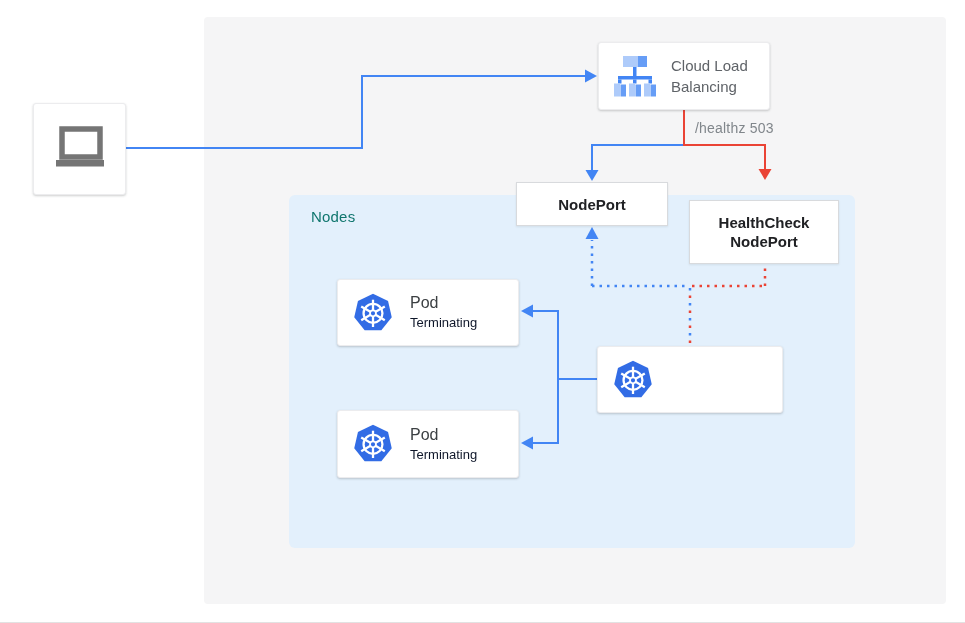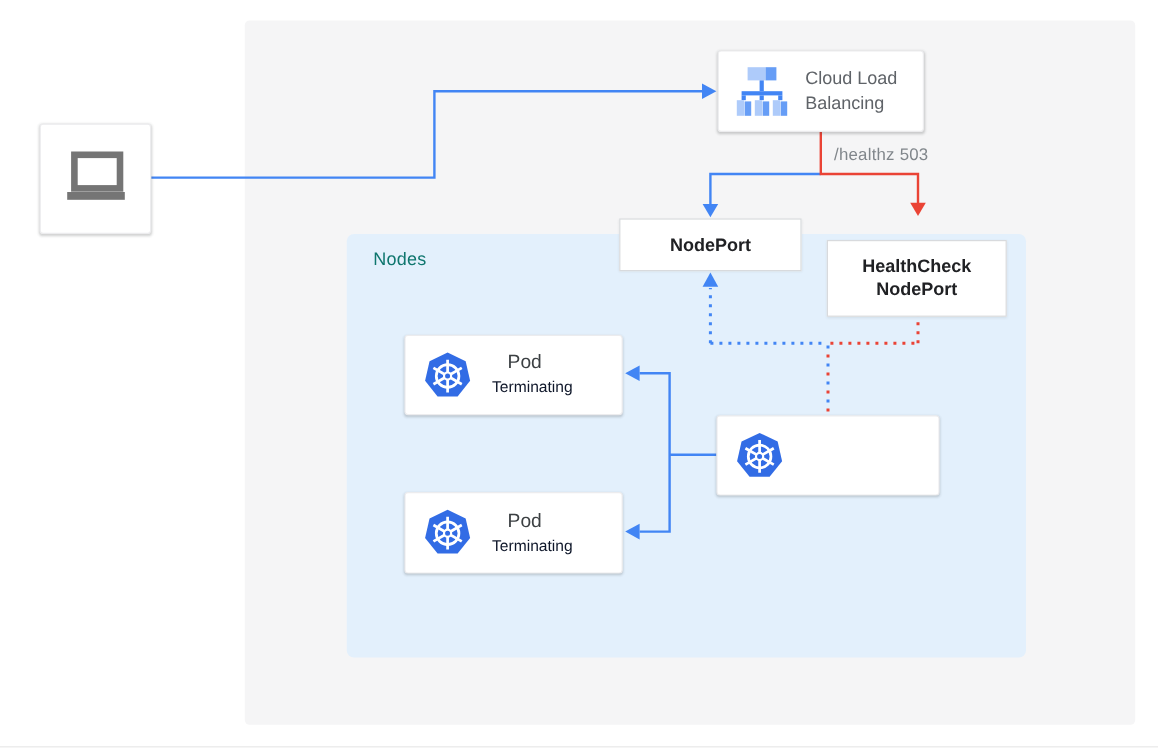--- a/index.html
+++ b/index.html
@@ -27,21 +27,21 @@
     border-radius:3px; box-shadow:0 1px 2px rgba(60,64,67,.18), 0 1px 3px rgba(60,64,67,.08);
     display:flex; align-items:center;
   }
   .laptop-card { left:33px; top:103px; width:93px; height:92px; justify-content:center; }
   .clb-card { left:598px; top:42px; width:172px; height:68px; padding-left:13px; }
   .clb-text { margin-left:13px; width:96px; font-size:15px; line-height:21px; color:#5F6368; }
   .pod-card-1 { left:337px; top:279px; width:182px; height:67px; padding-left:14px; }
   .pod-card-2 { left:337px; top:410px; width:182px; height:68px; padding-left:14px; }
   .kubeproxy-card { left:597px; top:346px; width:186px; height:67px; padding-left:14px; }
   .entity-text { margin-left:16px; }
-  .entity-title { font-size:16px; line-height:21px; color:#3C4043;margin-left:13px; }
+  .entity-title { font-size:16px; line-height:21px; color:#3C4043; }
   .entity-subtitle { font-size:13px; line-height:20px; color:#0f172a; }
   .port-box {
     position:absolute; background:#ffffff; border:1px solid #D8DADD;
     box-shadow:0 1px 2px rgba(60,64,67,.10);
     display:flex; align-items:center; justify-content:center;
     font-size:15px; font-weight:bold; color:#202124; text-align:center;
   }
   .nodeport-box { left:516px; top:182px; width:152px; height:44px; }
   .hc-nodeport-box { left:689px; top:181px; width:150px; height:64px; line-height:19px;margin-top:19px; }
   .healthz-label {

